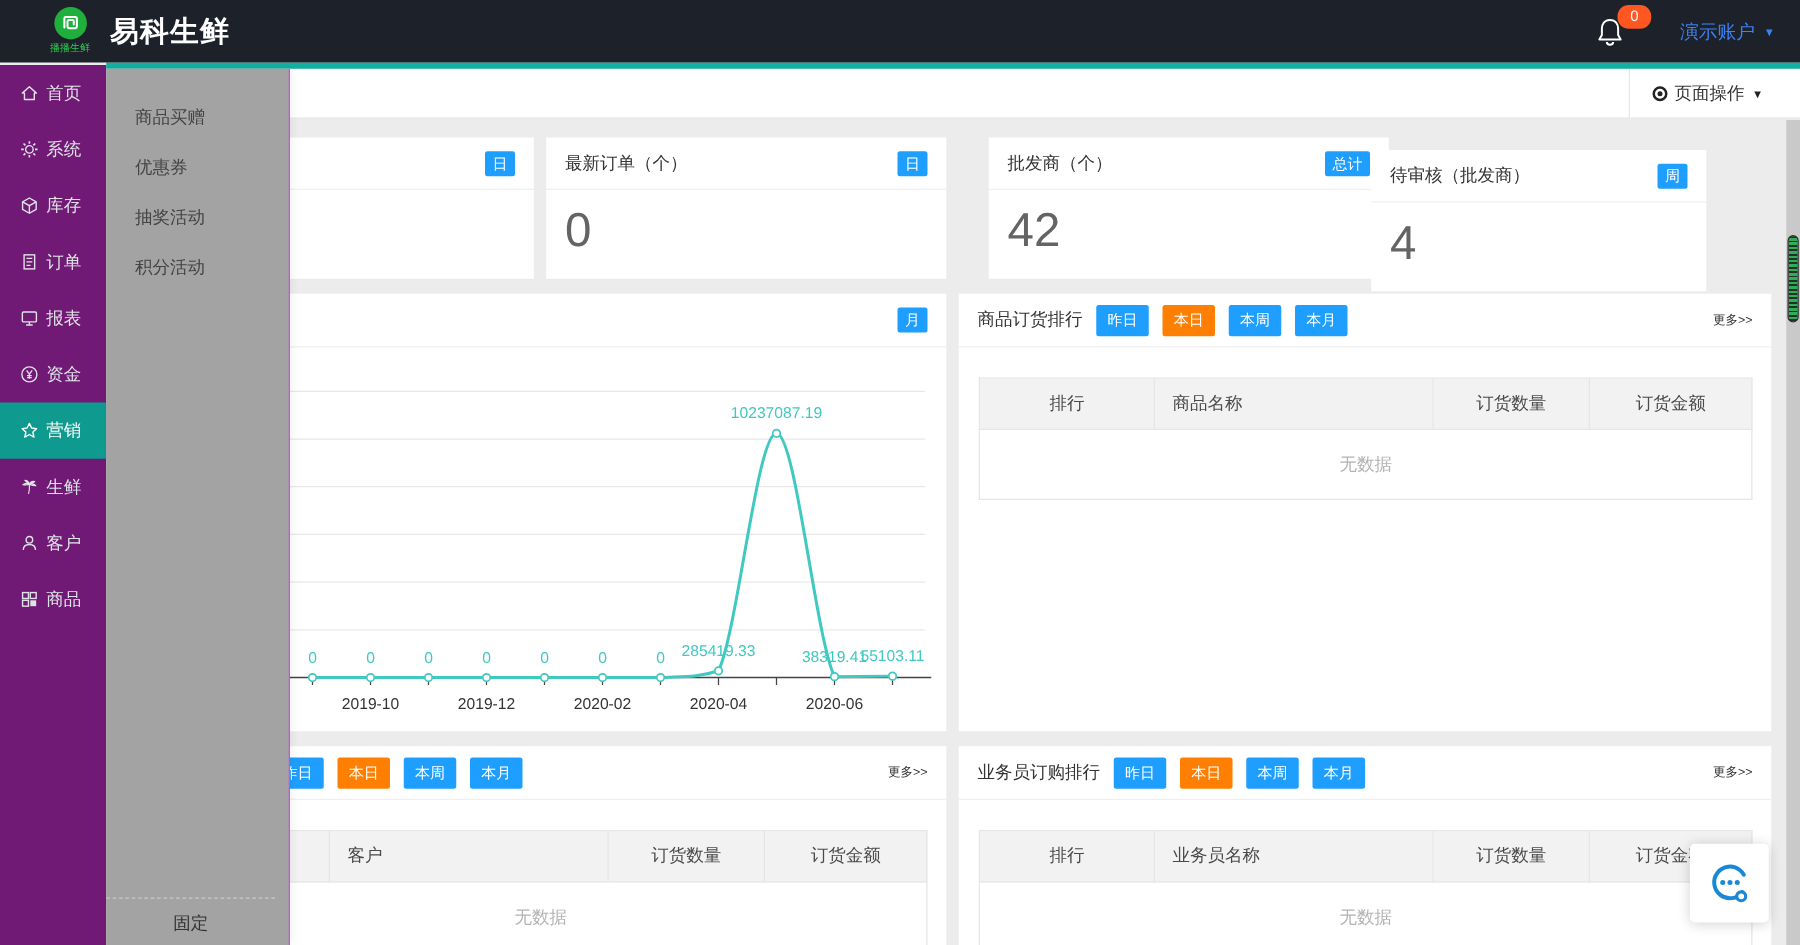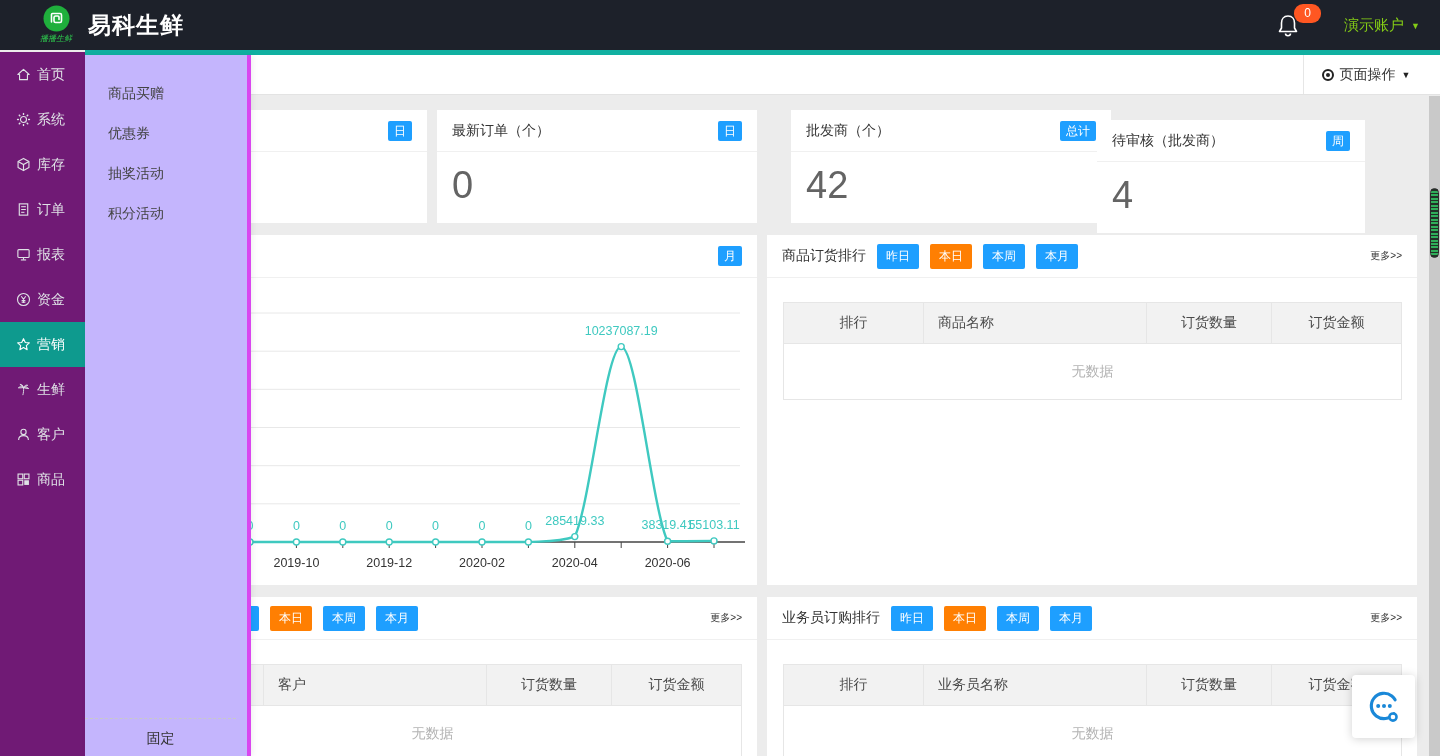--- a/index.html
+++ b/index.html
@@ -2,25 +2,25 @@
 <html><head>
 <meta charset="utf-8">
 <style>
   * { margin:0; padding:0; box-sizing:border-box; }
   html,body { width:1440px; height:756px; overflow:hidden; }
   body { position:relative; background:#ececec; font-family:"Liberation Sans","DejaVu Sans",sans-serif; }
 
   
   .header { position:absolute; left:0; top:0; width:1440px; height:50px; background:#1d212a; z-index:60; }
   .logo { position:absolute; left:40px; top:5px; display:flex; flex-direction:column; align-items:center; }
-  .logo-caption { font-size:8px; color:#2ecc4e; margin-top:1px; white-space:nowrap;font-style:italic; }
+  .logo-caption { font-size:8px; color:#2ecc4e; margin-top:1px; white-space:nowrap; }
   .app-title { position:absolute; left:88px; top:10px; font-size:23px; font-weight:bold; color:#ffffff; letter-spacing:1px; }
   .bell { position:absolute; left:1276px; top:13px; cursor:pointer; }
   .badge-notif { position:absolute; left:1294px; top:4px; min-width:27px; height:19px; line-height:19px; text-align:center; background:#ff5722; color:#fff; font-size:12px; border-radius:9px; padding:0 6px; z-index:61; }
-  .account { position:absolute; left:1344px; top:16px; color:#84cc16; font-size:15px; cursor:pointer; display:flex; align-items:center; gap:7px; }
+  .account { position:absolute; left:1344px; top:16px; color:#3b82f6; font-size:15px; cursor:pointer; display:flex; align-items:center; gap:7px; }
   .caret-down { font-size:9px; }
 
   
   .strip { position:absolute; left:85px; top:50px; width:1355px; height:5px; background:#11b0a1; z-index:35; }
 
   
   .sidebar { position:absolute; left:0; top:52px; width:85px; height:706px; background:#701a75; z-index:30; }
   .side-item { height:45px; display:flex; align-items:center; padding-left:16px; gap:6px; color:#dfe2e6; font-size:14px; cursor:pointer; }
   .side-item.active { background:#0e9a8e; color:#ffffff; }
   .side-item svg { flex:0 0 auto; }
@@ -56,21 +56,21 @@
   .more { margin-left:auto; font-size:10px; color:#333; cursor:pointer; white-space:nowrap; }
 
   .chart-area { position:absolute; left:0; top:43px; width:650px; height:307px; }
 
   .rank-table { border-collapse:collapse; margin:24px 16px 0; width:618px; font-size:14px; table-layout:fixed;padding-left:32px; }
   .rank-table th { background:#f2f2f2; border:1px solid #e6e6e6; height:41px; font-weight:normal; color:#4a4a4a; text-align:center; }
   .rank-table th.al { text-align:left; padding-left:14px; }
   .rank-table td.empty { border:1px solid #e6e6e6; border-top:none; height:56px; text-align:center; color:#b3b3b3; }
 
   
-  .flyout { position:absolute; left:85px; top:55px; width:166px; height:701px; background:#c4b5fd; z-index:50; border-right:4px solid #d946ef; box-shadow:2px 0 6px rgba(0,0,0,0.06); }
+  .flyout { position:absolute; left:85px; top:55px; width:147px; height:701px; background:#a3a3a3; z-index:50; border-right:1px solid #d946ef; box-shadow:2px 0 6px rgba(0,0,0,0.06); }
   .fly-list { padding-top:18px; }
   .fly-item { height:40px; line-height:40px; padding-left:23px; font-size:14px; color:#444; cursor:pointer; }
   .fly-pin { position:absolute; left:0; right:11px; bottom:0; height:38px; line-height:38px; text-align:center; border-top:1px dashed #c9c9c9; font-size:14px; color:#333; cursor:pointer; }
 
   
   .scroll-track { position:absolute; right:0; top:96px; width:11px; height:660px; background:#c9c9c9; z-index:45; }
   .scroll-thumb { position:absolute; left:1px; top:92px; width:9px; height:70px; border-radius:5px; border:1px solid #2b2b2b; background:repeating-linear-gradient(180deg,#223127 0px,#223127 1.5px,#2fae5a 1.5px,#2fae5a 3.5px); cursor:pointer; }
 
   
   .chat-widget { position:absolute; left:1352px; top:675px; width:63px; height:63px; background:#fff; border-radius:4px; box-shadow:0 1px 10px rgba(0,0,0,0.18); display:flex; align-items:center; justify-content:center; z-index:20; cursor:pointer; }

